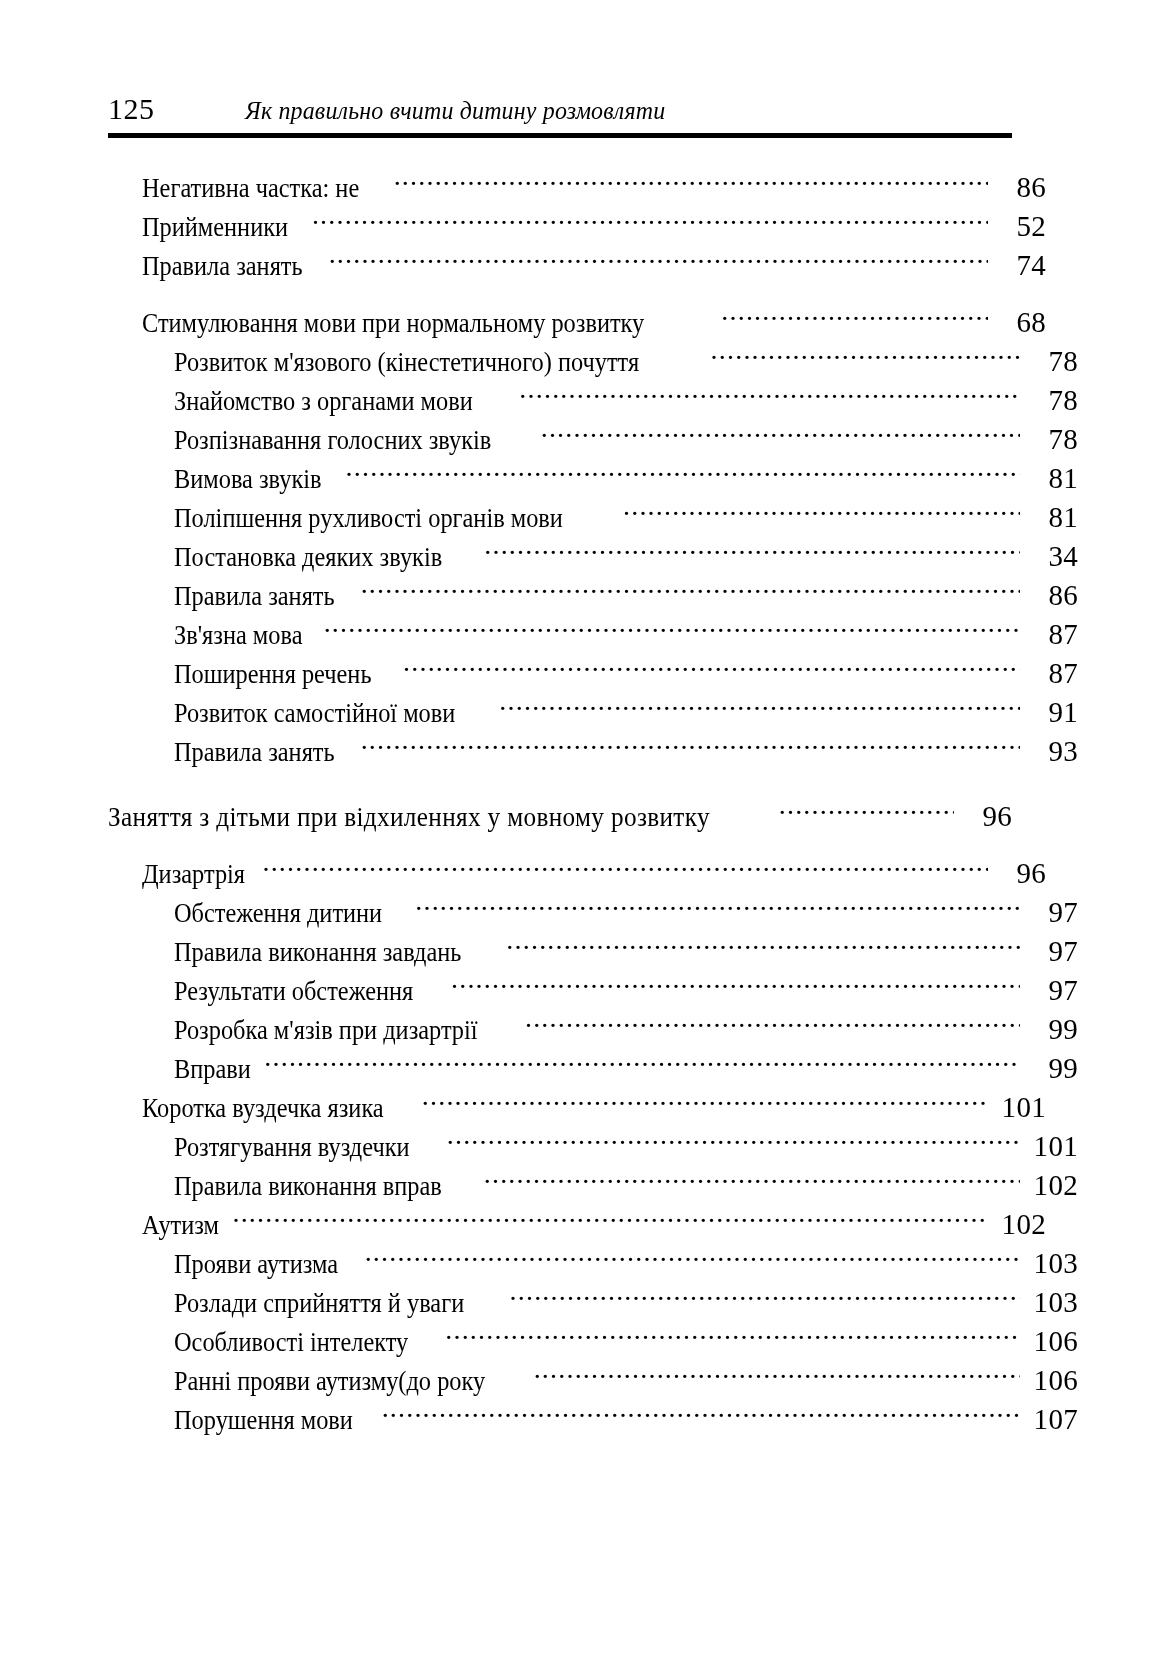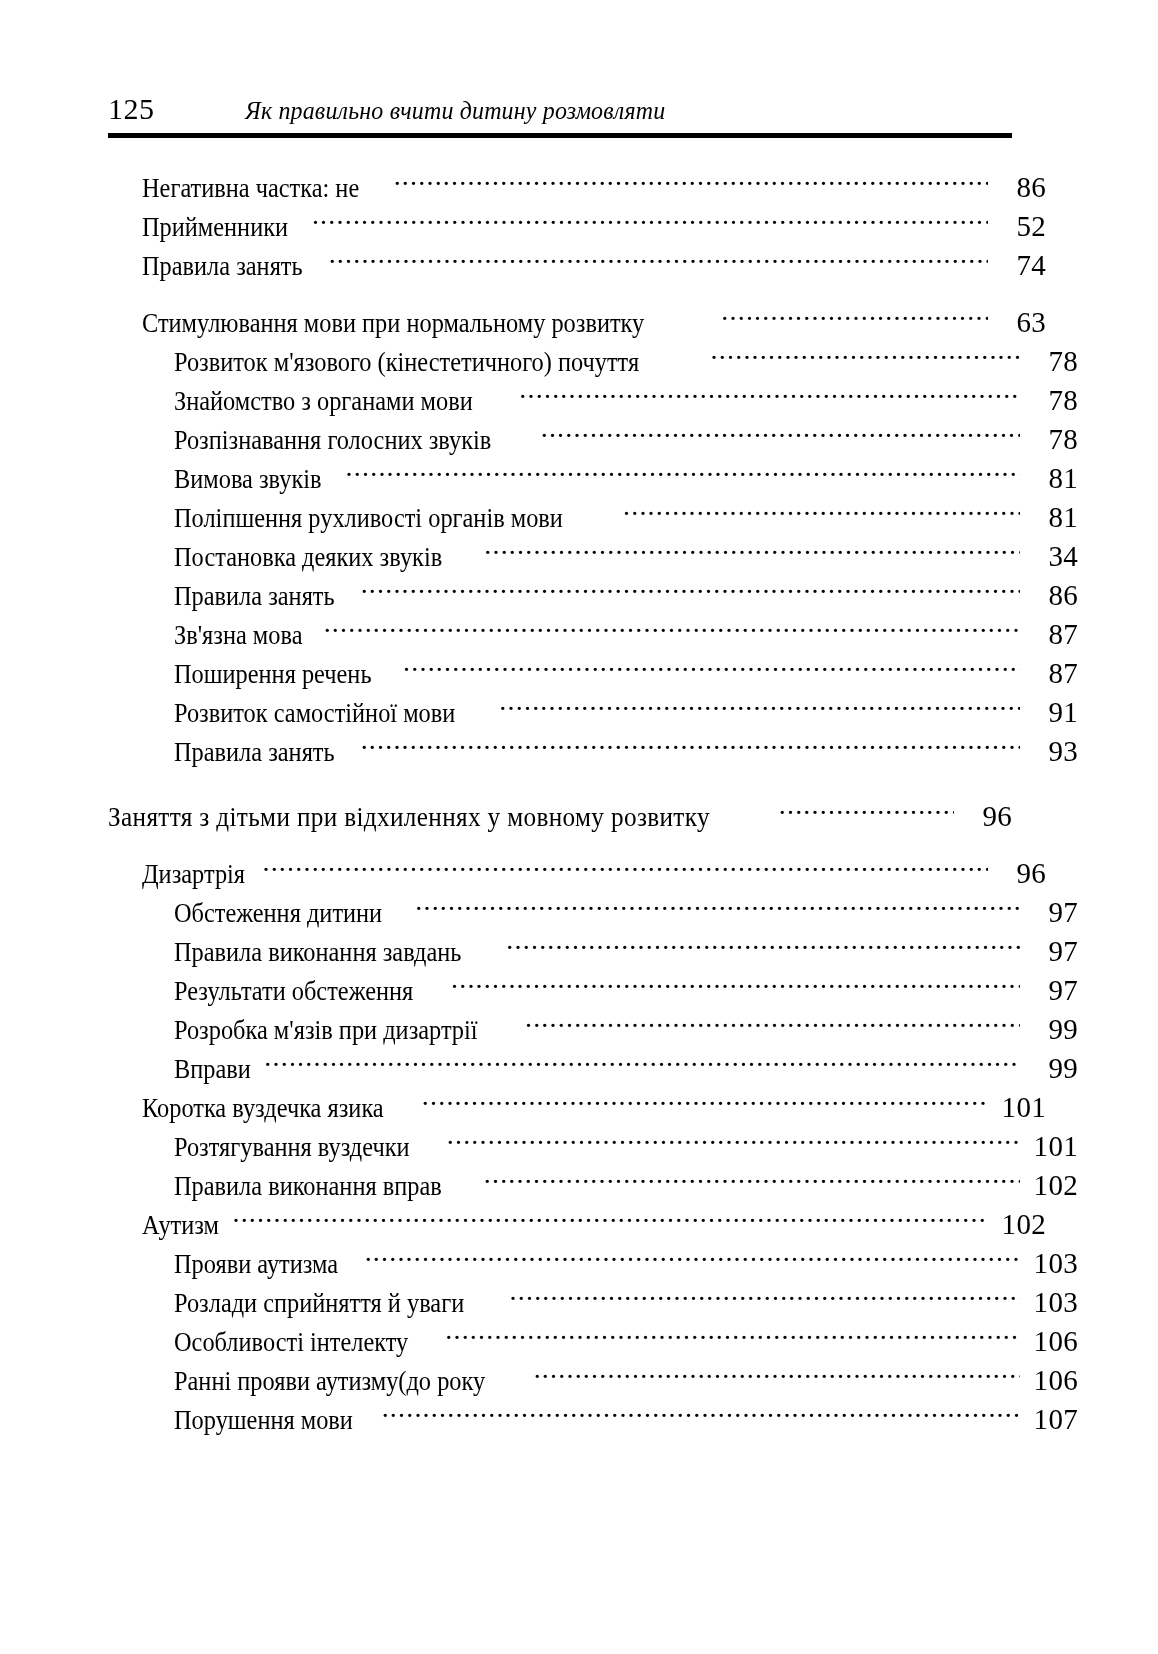--- a/index.html
+++ b/index.html
@@ -157,21 +157,21 @@
         <span class="page-num">52</span>
       </div>
       <div class="toc-entry lvl-1">
         <span class="label">Правила занять</span>
         <span class="leader"></span>
         <span class="page-num">74</span>
       </div>
       <div class="toc-entry lvl-1 gap-top-sm">
         <span class="label">Стимулювання мови при нормальному розвитку</span>
         <span class="leader"></span>
-        <span class="page-num">63</span>
+        <span class="page-num">68</span>
       </div>
       <div class="toc-entry lvl-2">
         <span class="label">Розвиток м'язового (кінестетичного) почуття</span>
         <span class="leader"></span>
         <span class="page-num">78</span>
       </div>
       <div class="toc-entry lvl-2">
         <span class="label">Знайомство з органами мови</span>
         <span class="leader"></span>
         <span class="page-num">78</span>

